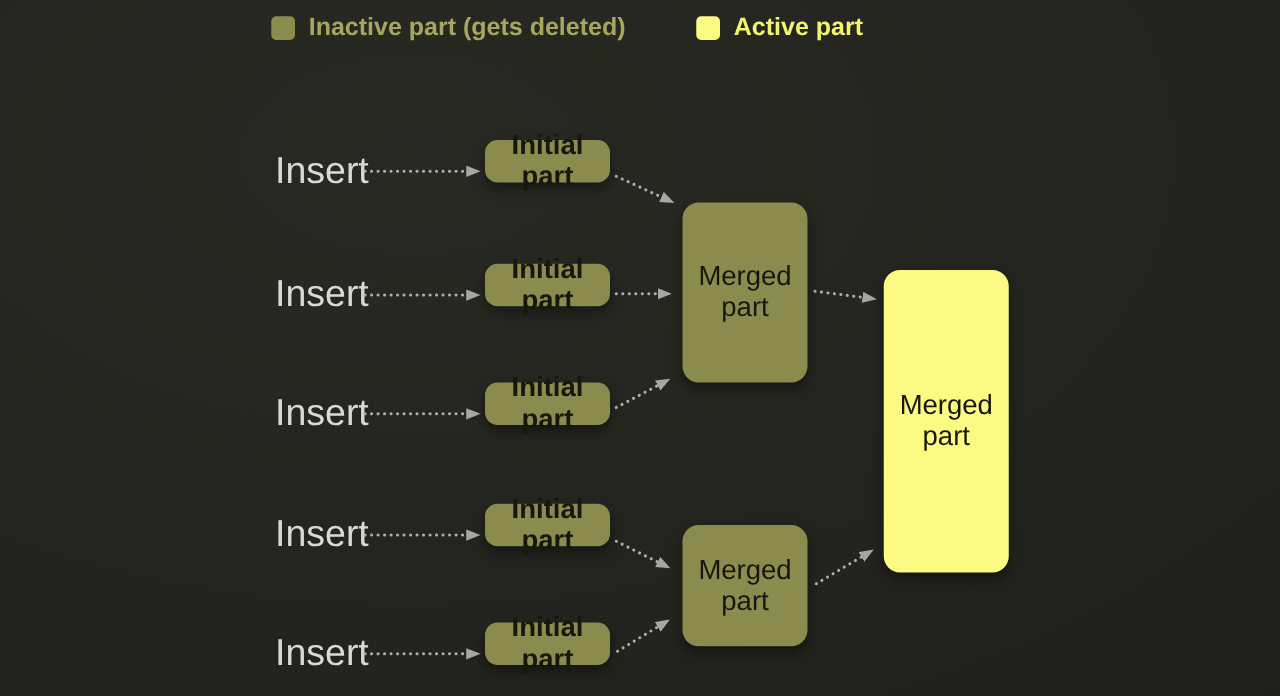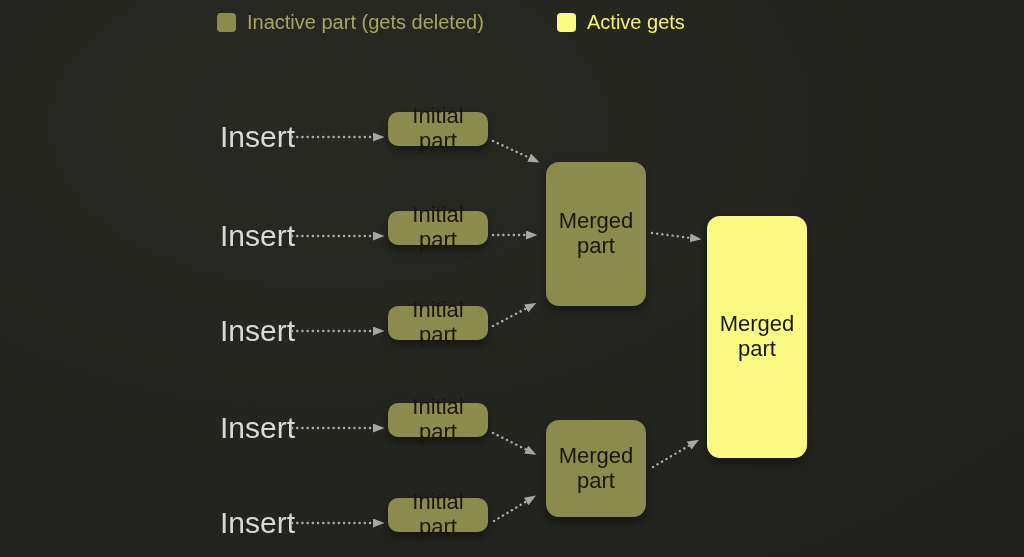--- a/index.html
+++ b/index.html
@@ -25,20 +25,21 @@
     background: radial-gradient(120% 130% at 32% 22%, #292924 0%, #22221e 62%, #1d1d1a 100%);
   }
   
   .legend-item {
     position: absolute;
     top: 11px;
     display: flex;
     align-items: center;
     gap: 11px;
     height: 22px;
+    font-weight: bold;
   }
   .swatch {
     width: 19px;
     height: 19px;
     border-radius: 4px;
     flex: 0 0 auto;
   }
   .swatch-inactive { background: var(--inactive-part); }
   .swatch-active   { background: var(--active-part); }
   .legend-label {
@@ -71,21 +72,21 @@
     color: var(--box-text);
     box-shadow: 0 5px 10px rgba(0, 0, 0, 0.42);
   }
   .part-box .box-label {
     font-size: 22px;
     line-height: 1.12;
     max-width: 82px;
   }
   .box-olive { background: var(--inactive-part); }
   .box-yellow { background: var(--active-part); }
-  .initial-box { left: 388px; width: 100px; height: 34px; border-radius: 10px; }
+  .initial-box { left: 388px; width: 100px; height: 34px; border-radius: 10px; font-weight: bold; }
   .merged-box { left: 546px; width: 100px; border-radius: 13px; }
   .final-box  { left: 707px; width: 100px; height: 242px; top: 216px; border-radius: 13px; }
 
   
   svg.arrows {
     position: absolute;
     inset: 0;
     pointer-events: none;
   }
   .arrow-line {
@@ -100,21 +101,21 @@
 <body>
 
 <div class="stage">
 
   <div class="legend-item" style="left:217px">
     <span class="swatch swatch-inactive"></span>
     <span class="legend-label inactive-text">Inactive part (gets deleted)</span>
   </div>
   <div class="legend-item" style="left:557px">
     <span class="swatch swatch-active"></span>
-    <span class="legend-label active-text">Active gets</span>
+    <span class="legend-label active-text">Active part</span>
   </div>
 
   <div class="insert-label" style="top:123px">Insert</div>
   <div class="insert-label" style="top:222px">Insert</div>
   <div class="insert-label" style="top:317px">Insert</div>
   <div class="insert-label" style="top:414px">Insert</div>
   <div class="insert-label" style="top:509px">Insert</div>
 
   <div class="part-box box-olive initial-box" style="top:112px">
     <span class="box-label">Initial part</span>

